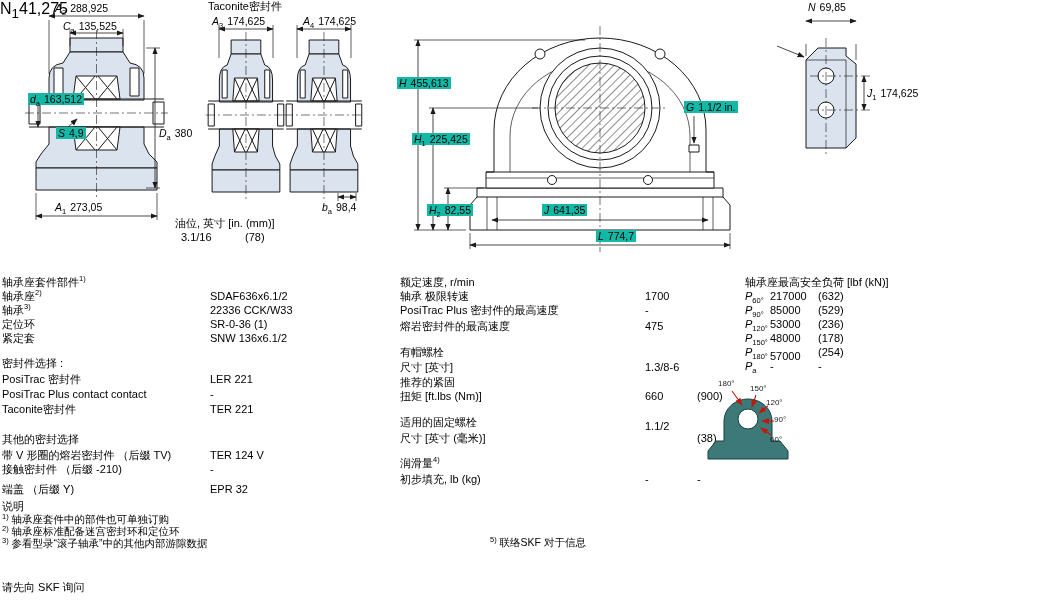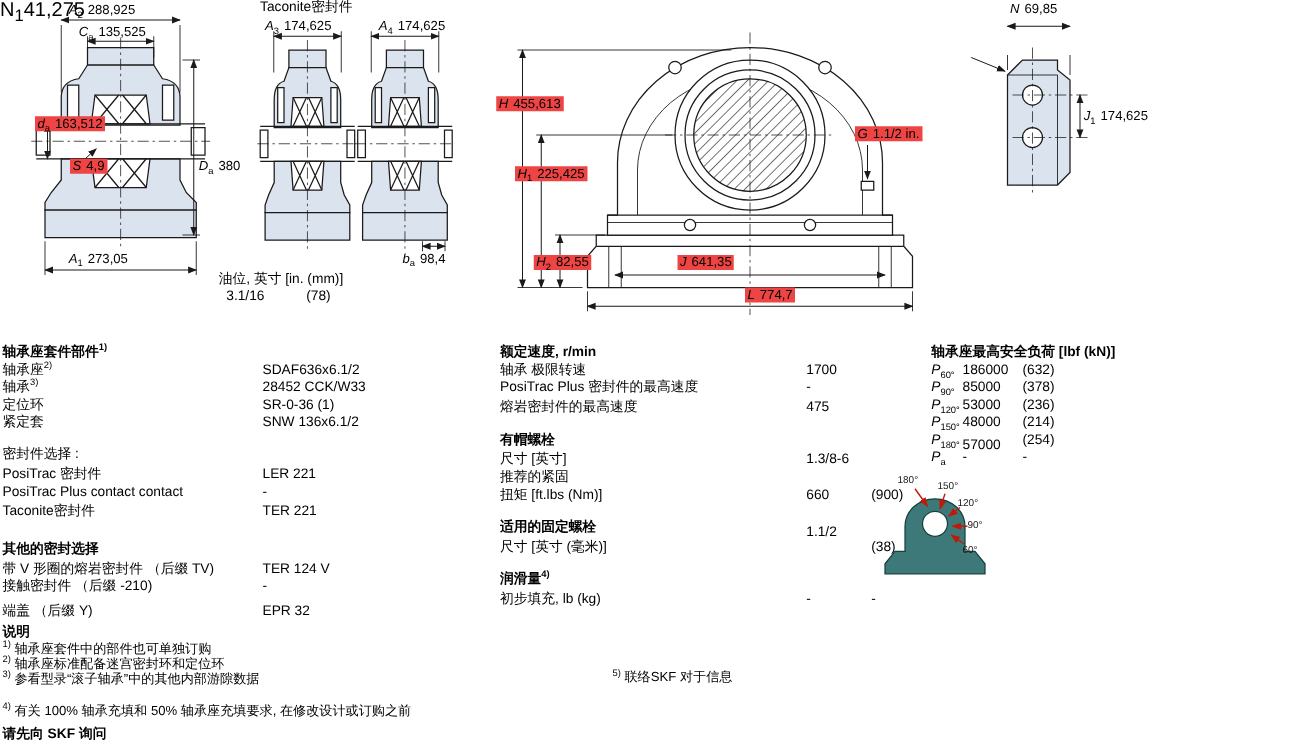--- a/index.html
+++ b/index.html
@@ -2,28 +2,28 @@
 <html><head>
 <meta charset="utf-8">
 <style>
   *{margin:0;padding:0;box-sizing:border-box}
   html,body{background:#fff}
   body{font-family:"Liberation Sans","DejaVu Sans",sans-serif;color:#000}
   #page{position:relative;width:1050px;height:600px;background:#fff;overflow:hidden}
   svg{position:absolute;left:0;top:0}
   .t{position:absolute;font-size:11px;line-height:12px;white-space:nowrap}
   .fn{font-size:10.5px}
-  .b{font-weight:bold}
+  .b{font-weight:normal}
   .t sup,.dim sup{font-size:7.5px;line-height:0;vertical-align:super}
   .t sub,.dim sub{font-size:7.5px;line-height:0}
   .it{font-style:italic}
   .dim{position:absolute;font-size:10.5px;line-height:12px;white-space:nowrap}
   .dim .sym{font-style:italic}
   .dim .val{margin-left:4px}
-  .bg{background:#ef4444;padding:0 2px}
+  .bg{background:#14b8a6;padding:0 2px}
   .ang{position:absolute;font-size:8px;line-height:9px;white-space:nowrap;color:#1a1a1a}
   .fillb{fill:#dbe3ef;stroke:#1a1a1a;stroke-width:1;vector-effect:non-scaling-stroke}
   .wfill{fill:#fff;stroke:#1a1a1a;stroke-width:1;vector-effect:non-scaling-stroke}
   .ln{fill:none;stroke:#1a1a1a;stroke-width:1;vector-effect:non-scaling-stroke}
   .thin{fill:none;stroke:#1a1a1a;stroke-width:.7;vector-effect:non-scaling-stroke}
   .cl{fill:none;stroke:#1a1a1a;stroke-width:.6;stroke-dasharray:9 3 2 3;vector-effect:non-scaling-stroke}
   .dimln{fill:none;stroke:#1a1a1a;stroke-width:.8}
   .teal{fill:#3e7979;stroke:#17403f;stroke-width:1}
   .red{stroke:#c21807;stroke-width:1.1;fill:none}
 </style>
@@ -165,21 +165,21 @@
   <div class="dim bg" style="left:596px;top:230px"><span class="sym">L</span><sub></sub><span class="val">774,7</span></div>
   <div class="d
 im" style="left:727px;top:39px"><span class="sym">N</span><sub>1</sub><span class="val">41,275</span></div>
   <div class="dim" style="left:808px;top:1px"><span class="sym">N</span><sub></sub><span class="val">69,85</span></div>
   <div class="dim" style="left:867px;top:87px"><span class="sym">J</span><sub>1</sub><span class="val">174,625</span></div>
 
   <div class="t b" style="left:2px;top:276px"><span>轴承座套件部件</span><sup>1)</sup></div>
   <div class="t" style="left:2px;top:290px"><span>轴承座</span><sup>2)</sup></div>
   <div class="t" style="left:210px;top:290px">SDAF636x6.1/2</div>
   <div class="t" style="left:2px;top:304px"><span>轴承</span><sup>3)</sup></div>
-  <div class="t" style="left:210px;top:304px">28452 CCK/W33</div>
+  <div class="t" style="left:210px;top:304px">22336 CCK/W33</div>
   <div class="t" style="left:2px;top:318px"><span>定位环</span><sup></sup></div>
   <div class="t" style="left:210px;top:318px">SR-0-36 (1)</div>
   <div class="t" style="left:2px;top:332px"><span>紧定套</span><sup></sup></div>
   <div class="t" style="left:210px;top:332px">SNW 136x6.1/2</div>
   <div class="t" style="left:2px;top:357px">密封件选择 :</div>
   <div class="t" style="left:2px;top:373px">PosiTrac 密封件</div>
   <div class="t" style="left:210px;top:373px">LER 221</div>
   <div class="t" style="left:2px;top:388px">PosiTrac Plus contact contact</div>
   <div class="t" style="left:210px;top:388px">-</div>
   <div class="t" style="left:2px;top:403px">Taconite密封件</div>
@@ -210,31 +210,31 @@
   <div class="t" style="left:400px;top:432px">尺寸 [英寸 (毫米)]</div>
   <div class="t" style="left:645px;top:420px">1.1/2</div>
   <div class="t" style="left:697px;top:432px">(38)</div>
   <div class="t b" style="left:400px;top:457px"><span>润滑量</span><sup>4)</sup></div>
   <div class="t" style="left:400px;top:473px">初步填充, lb (kg)</div>
   <div class="t" style="left:645px;top:473px">-</div>
   <div class="t" style="left:697px;top:473px">-</div>
 
   <div class="t b" style="left:745px;top:276px">轴承座最高安全负荷 [lbf (kN)]</div>
   <div class="t" style="left:745px;top:290px"><span class="it">P</span><sub>60°</sub></div>
-  <div class="t" style="left:770px;top:290px">186000</div>
+  <div class="t" style="left:770px;top:290px">217000</div>
   <div class="t" style="left:818px;top:290px">(632)</div>
   <div class="t" style="left:745px;top:304px"><span class="it">P</span><sub>90°</sub></div>
   <div class="t" style="left:770px;top:304px">85000</div>
-  <div class="t" style="left:818px;top:304px">(378)</div>
+  <div class="t" style="left:818px;top:304px">(529)</div>
   <div class="t" style="left:745px;top:318px"><span class="it">P</span><sub>120°</sub></div>
   <div class="t" style="left:770px;top:318px">53000</div>
   <div class="t" style="left:818px;top:318px">(236)</div>
   <div class="t" style="left:745px;top:332px"><span class="it">P</span><sub>150°</sub></div>
   <div class="t" style="left:770px;top:332px">48000</div>
-  <div class="t" style="left:818px;top:332px">(214)</div>
+  <div class="t" style="left:818px;top:332px">(178)</div>
   <div class="t" style="left:745px;top:346px"><span class="it">P</span><sub>180°</sub></div>
   <div class="t" style="left:770px;top:350px">57000</div>
   <div class="t" style="left:818px;top:346px">(254)</div>
   <div class="t" style="left:745px;top:360px"><span class="it">P</span><sub>a</sub></div>
   <div class="t" style="left:770px;top:360px">-</div>
   <div class="t" style="left:818px;top:360px">-</div>
 
   <svg style="left:700px;top:373px" width="130" height="105" viewBox="0 0 130 105">
     <defs>
       <marker id="arrRed" viewBox="0 0 10 10" refX="9" refY="5" markerWidth="7" markerHeight="7" orient="auto-start-reverse">
@@ -252,17 +252,16 @@
   <div class="ang" style="left:718px;top:379px">180°</div>
   <div class="ang" style="left:750px;top:384px">150°</div>
   <div class="ang" style="left:766px;top:398px">120°</div>
   <div class="ang" style="left:774px;top:415px">90°</div>
   <div class="ang" style="left:770px;top:435px">60°</div>
 
   <div class="t b" style="left:2px;top:500px">说明</div>
   <div class="t fn" style="left:2px;top:513px"><sup>1)</sup> <span>轴承座套件中的部件也可单独订购</span></div>
   <div class="t fn" style="left:2px;top:525px"><sup>2)</sup> <span>轴承座标准配备迷宫密封环和定位环</span></div>
   <div class="t fn" style="left:2px;top:537px"><sup>3)</sup> <span>参看型录“滚子轴承”中的其他内部游隙数据</span></div>
-  <div class="t fn" style="left:2px;top:563px"><sup>4)</sup> <span>有关 100% 轴承充填和 50% 轴承座充填要求,  在修改设计或订购之前</span></div>
   <div class="t fn" style="left:490px;top:536px"><sup>5)</sup> <span>联络SKF 对于信息</span></div>
   <div class="t b" style="left:2px;top:581px">请先向 SKF 询问</div>
 
 </div>
 
 </body></html>

